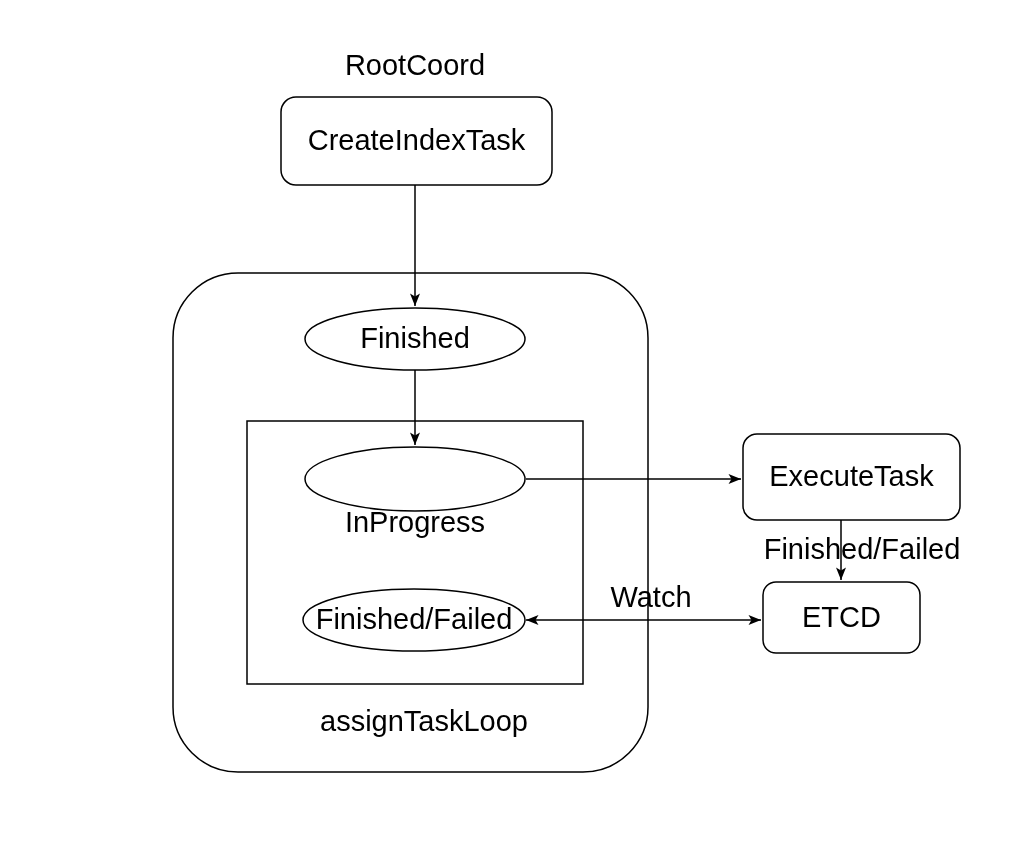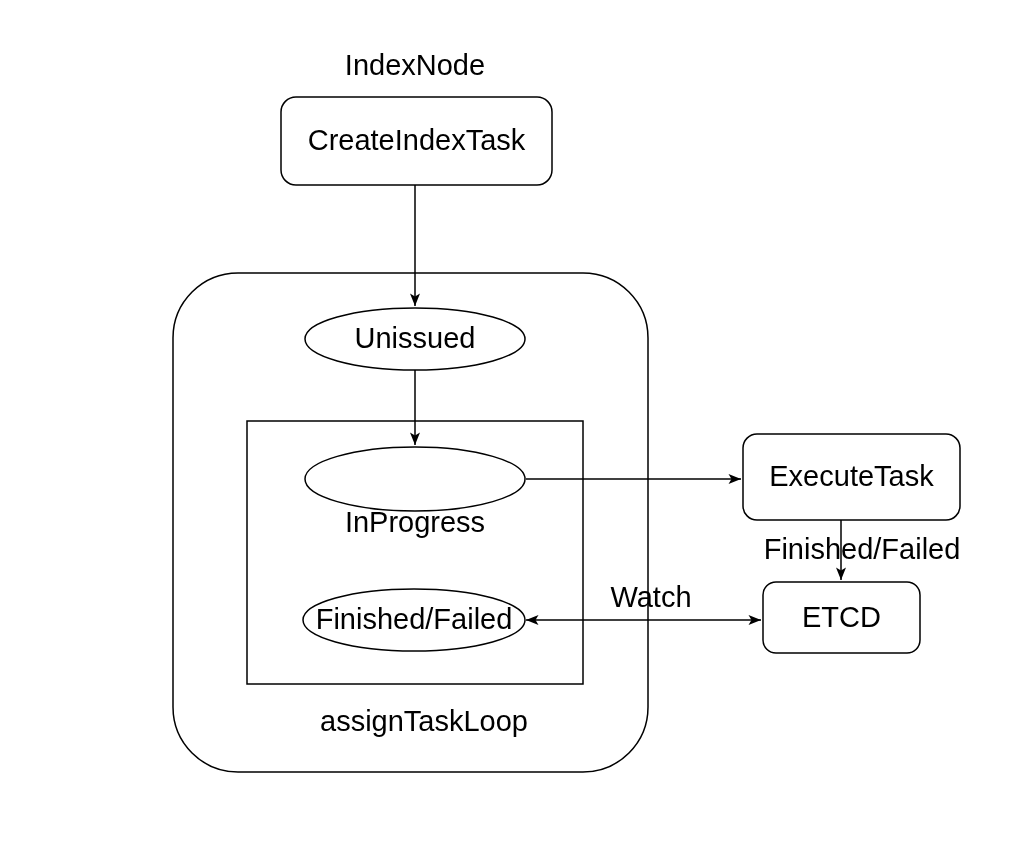--- a/index.html
+++ b/index.html
@@ -50,25 +50,25 @@
     <rect class="shape-filled" x="743" y="434" width="217" height="86" rx="14" ry="14"></rect>
     <rect class="shape-filled" x="763" y="582" width="157" height="71" rx="13" ry="13"></rect>
 
     <line class="edge" x1="415" y1="185" x2="415" y2="306" marker-end="url(#arrow)"></line>
     <line class="edge" x1="415" y1="370" x2="415" y2="445" marker-end="url(#arrow)"></line>
     <line class="edge" x1="526" y1="479" x2="741" y2="479" marker-end="url(#arrow)"></line>
     <line class="edge" x1="841" y1="520" x2="841" y2="580" marker-end="url(#arrow)"></line>
     <line class="edge" x1="526" y1="620" x2="761" y2="620" marker-start="url(#arrow)" marker-end="url(#arrow)"></line>
   </svg>
 
-  <div class="label" style="left:305px;top:50px;width:220px;height:32px;">IndexNode</div>
+  <div class="label" style="left:305px;top:50px;width:220px;height:32px;">RootCoord</div>
   <div class="label" style="left:314px;top:706px;width:220px;height:32px;">assignTaskLoop</div>
 
   <div class="label" style="left:281px;top:97px;width:271px;height:88px;">CreateIndexTask</div>
-  <div class="label" style="left:305px;top:323px;width:220px;height:32px;">Unissued</div>
+  <div class="label" style="left:305px;top:323px;width:220px;height:32px;">Finished</div>
   <div class="label" style="left:305px;top:463px;width:220px;height:32px;margin-top:44px;">InProgress</div>
   <div class="label" style="left:303px;top:604px;width:222px;height:32px;">Finished/Failed</div>
   <div class="label" style="left:743px;top:434px;width:217px;height:86px;">ExecuteTask</div>
   <div class="label" style="left:763px;top:582px;width:157px;height:71px;">ETCD</div>
 
   <div class="label" style="left:762px;top:534px;width:200px;height:32px;">Finished/Failed</div>
   <div class="label" style="left:601px;top:582px;width:100px;height:32px;">Watch</div>
 
 </div>
 

